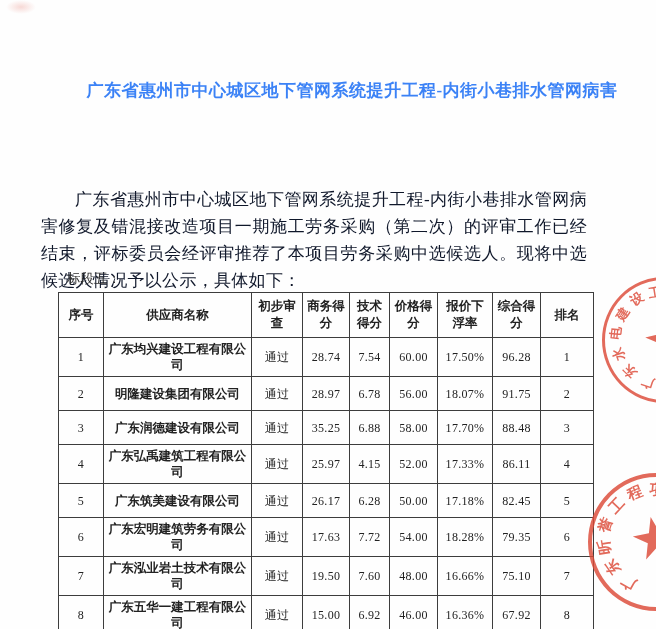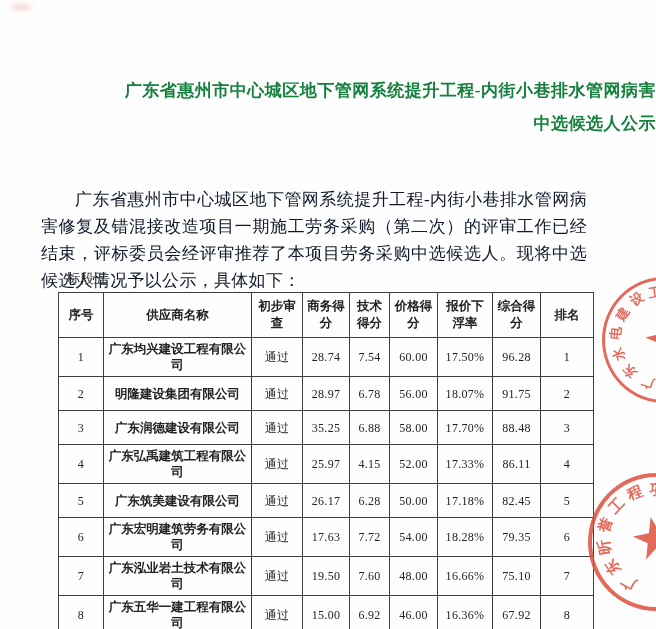--- a/index.html
+++ b/index.html
@@ -8,22 +8,22 @@
     background:#fefefe;
     font-family:"Liberation Serif","DejaVu Serif",serif;
     color:#2b2b2b;
   }
   .corner-smudge{
     position:absolute;left:6px;top:0;width:30px;height:14px;
     background:radial-gradient(ellipse at center, rgba(228,120,108,.28), rgba(228,120,108,0) 70%);
   }
   .title{
     position:absolute;left:0;right:0;top:74px;
-    text-align:right;font-weight:bold;font-size:17px;line-height:33px;
-    color:#15803d;letter-spacing:.5px;margin-left:48px;
+    text-align:center;font-weight:bold;font-size:17px;line-height:33px;
+    color:#3b82f6;letter-spacing:.5px;margin-left:48px;
   }
   .intro{
     position:absolute;left:41px;width:546px;top:186px;
     font-size:17px;line-height:27px;text-align:justify;text-indent:2em;
     color:#0f172a;letter-spacing:.3px;
   }
   .section-label{
     position:absolute;left:55px;top:270px;font-size:13.5px;color:#2c2c2c;margin-left:12px;
   }
   table.results{
@@ -51,21 +51,20 @@
     font-family:"Liberation Serif","DejaVu Serif",serif;
   }
 </style>
 </head>
 <body>
 
 <div class="corner-smudge"></div>
 
 <div class="title">
   <div>广东省惠州市中心城区地下管网系统提升工程-内街小巷排水管网病害</div>
-  <div>中选候选人公示</div>
 </div>
 
 <div class="intro">广东省惠州市中心城区地下管网系统提升工程-内街小巷排水管网病害修复及错混接改造项目一期施工劳务采购（第二次）的评审工作已经结束，评标委员会经评审推荐了本项目劳务采购中选候选人。现将中选候选人情况予以公示，具体如下：</div>
 
 <div class="section-label">标段五：</div>
 
 <table class="results">
   <colgroup>
     <col style="width:45px">
       <col style="width:148px">

